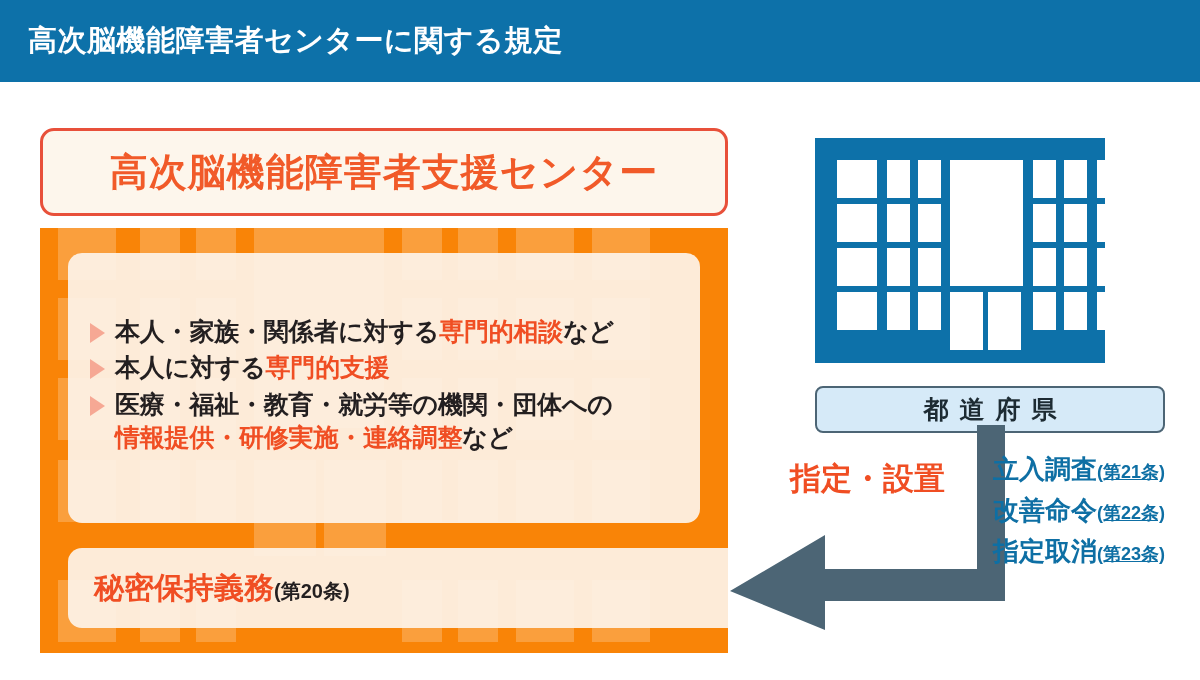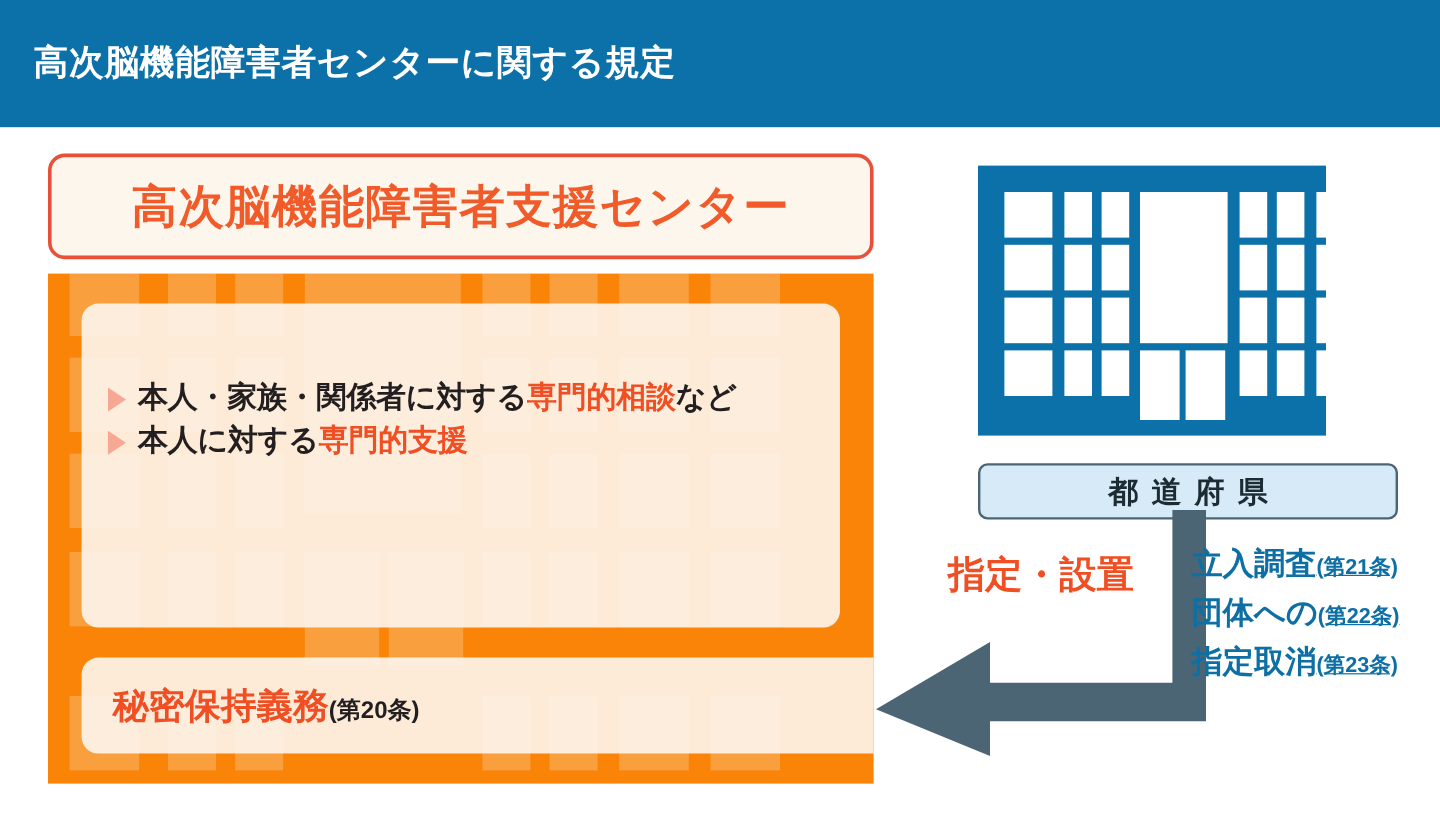--- a/index.html
+++ b/index.html
@@ -15,21 +15,21 @@
     overflow: hidden;
     font-family: "Liberation Sans", "DejaVu Sans", sans-serif;
     -webkit-font-smoothing: antialiased;
   }
 
   
   #header-bar {
     position: absolute;
     left: 0; top: 0;
     width: 1200px;
-    height: 106px;
+    height: 82px;
     background: #0d71a9;
   }
   #header-title {
     position: absolute;
     left: 28px;
     top: 50%;
     transform: translateY(-50%);
     color: #ffffff;
     font-size: 29px;
     font-weight: bold;
@@ -330,20 +330,24 @@
         <div class="duty-row">
           <span class="duty-bullet"></span>
           <span class="duty-text"><span>本人・家族・関係者に対する</span><span class="hl">専門的相談</span><span>など</span></span>
         </div>
 
         <div class="duty-row">
           <span class="duty-bullet"></span>
           <span class="duty-text"><span>本人に対する</span><span class="hl">専門的支援</span><span></span></span>
         </div>
 
+        <div class="duty-row">
+          <span class="duty-bullet"></span>
+          <span class="duty-text"><span>医療・福祉・教育・就労等の機関・団体への</span><br><span class="hl">情報提供・研修実施・連絡調整</span><span>など</span></span>
+        </div>
 
 
       </div>
     </div>
 
     <div class="inner-panel" id="secrecy-panel">
       <div id="secrecy-line">
         <span id="secrecy-main">秘密保持義務</span><span id="secrecy-article">(第20条)</span>
       </div>
     </div>
@@ -397,18 +401,18 @@
 
 <div id="designate-label">
   <span id="designate-main">指定・設置</span>
 </div>
 
 <div id="powers-list">
   <div class="power-row">
     <span class="power-name">立入調査</span><span class="power-article">(第21条)</span>
   </div>
   <div class="power-row">
-    <span class="power-name">団体への</span><span class="power-article">(第22条)</span>
+    <span class="power-name">改善命令</span><span class="power-article">(第22条)</span>
   </div>
   <div class="power-row">
     <span class="power-name">指定取消</span><span class="power-article">(第23条)</span>
   </div>
 </div>
 
 </body></html>

